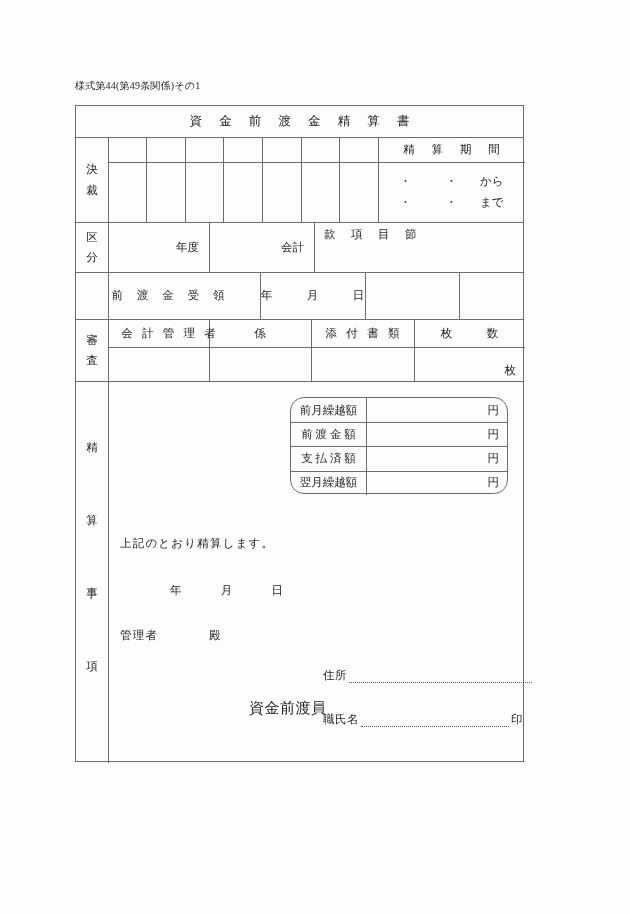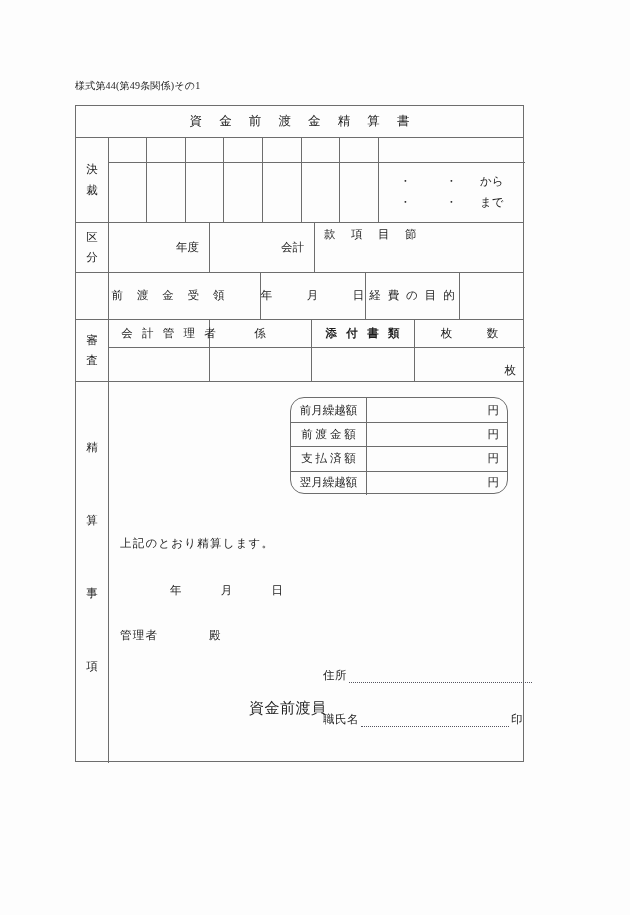--- a/index.html
+++ b/index.html
@@ -225,20 +225,23 @@
     </div>
 
     <div class="cell" style="left:32px;  top:56px; width:38px; height:60px;"></div>
     <div class="cell" style="left:70px;  top:56px; width:39px; height:60px;"></div>
     <div class="cell" style="left:109px; top:56px; width:38px; height:60px;"></div>
     <div class="cell" style="left:147px; top:56px; width:39px; height:60px;"></div>
     <div class="cell" style="left:186px; top:56px; width:39px; height:60px;"></div>
     <div class="cell" style="left:225px; top:56px; width:38px; height:60px;"></div>
     <div class="cell" style="left:263px; top:56px; width:39px; height:60px;"></div>
 
+    <div class="cell ctr" style="left:302px; top:31px; width:147px; height:25px;">
+      <span class="sp3">精 算 期 間</span>
+    </div>
     <div class="cell" style="left:302px; top:56px; width:147px; height:60px; flex-direction:column; justify-content:center; align-items:center; line-height:1.85;">
       <span>・　　　・　　から</span>
       <span>・　　　・　　まで</span>
     </div>
 
     <div class="vlabel" style="left:0; top:116px; width:32px; height:50px;">
       <span>区</span>
       <span>分</span>
     </div>
     <div class="cell rgt" style="left:32px; top:116px; width:101px; height:50px; padding-right:10px;">
@@ -250,39 +253,36 @@
     <div class="cell lft" style="left:238px; top:116px; width:211px; height:50px; align-items:flex-start; padding:5px 0 0 8px;">
       <span class="sp4">款　項　目　節</span>
     </div>
 
     <div class="cell ctr" style="left:0; top:166px; width:184px; height:47px;">
       <span class="sp1">前 渡 金 受 領</span>
     </div>
     <div class="cell ctr" style="left:184px; top:166px; width:105px; height:47px;">
       <span>年　　　月　　　日</span>
     </div>
-    <div class="cell ctr" style="left:289px; top:166px; width:94px; height:47px;">
-      <span class="sp4">経 費 の 目 的</span>
-    </div>
     <div class="cell" style="left:383px; top:166px; width:66px; height:47px;">
       <span></span>
     </div>
 
     <div class="vlabel" style="left:0; top:213px; width:32px; height:62px;">
       <span>審</span>
       <span>査</span>
     </div>
 
     <div class="cell ctr" style="left:32px; top:213px; width:101px; height:28px;padding-left:20px;">
       <span class="sp2">会 計 管 理 者</span>
     </div>
     <div class="cell ctr" style="left:133px; top:213px; width:102px; height:28px;">
       <span>係</span>
     </div>
-    <div class="cell ctr" style="left:235px; top:213px; width:103px; height:28px;font-weight:bold;">
+    <div class="cell ctr" style="left:235px; top:213px; width:103px; height:28px;">
       <span class="sp2">添 付 書 類</span>
     </div>
     <div class="cell ctr" style="left:338px; top:213px; width:111px; height:28px;">
       <span>枚　　　数</span>
     </div>
 
     <div class="cell" style="left:32px; top:241px; width:101px; height:34px;">
       <span></span>
     </div>
     <div class="cell" style="left:133px; top:241px; width:102px; height:34px;">

